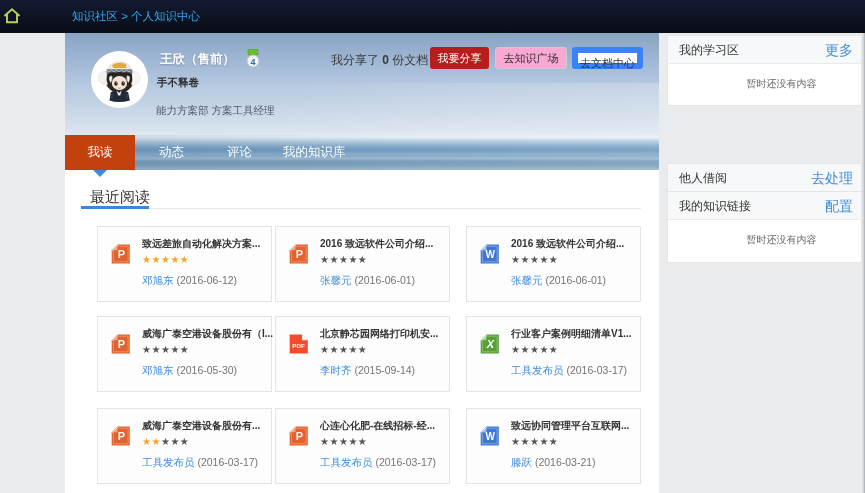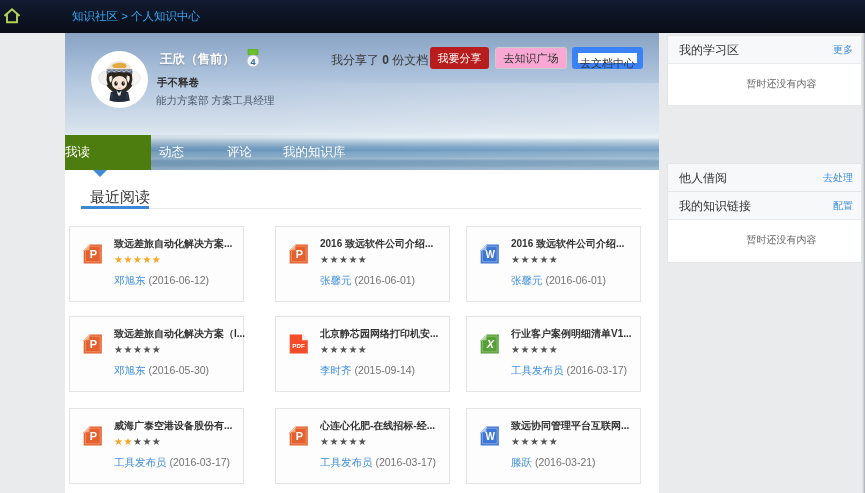--- a/index.html
+++ b/index.html
@@ -19,59 +19,59 @@
 #heroshine { left:0; top:118px; width:594px; height:19px;
   background:linear-gradient(180deg, rgba(255,255,255,0.05) 0 3px, rgba(20,60,100,0.04) 5px 7px, rgba(255,255,255,0.06) 9px 11px, rgba(20,60,100,0.04) 13px 15px, rgba(255,255,255,0.05) 17px 19px);}
 
 
 #avatar { left:26px; top:18px; width:57px; height:57px; }
 
 
 #name { left:95px; top:18px; font-size:12.5px; font-weight:bold; color:#fff; text-shadow:0 1px 2px rgba(0,0,0,0.25); }
 #badge { left:181px; top:16px; }
 #motto { left:92px; top:43px; font-size:10.5px; line-height:13px; font-weight:bold; color:#2f2f2f; }
-#dept { left:91px; top:61px; font-size:10.5px; line-height:13px; color:#4c5a6a; }
+#dept { left:91px; top:71px; font-size:10.5px; line-height:13px; color:#4c5a6a; }
 
 
 #sharetxt { left:266px; top:19px; font-size:12px; line-height:16px; color:#3a3a3a; }
 .btn { top:14px; height:22px; line-height:20px; font-size:11px; text-align:center; border-radius:3px; }
 #btn1 { left:365px; width:59px; background:#b91c1c; color:#fff; line-height:22px; }
 #btn2 { left:430px; width:72px; background:#f9a8d4; border:1px solid #ccc; color:#333; }
 #btn3 { left:507px; width:71px; background:#fff; border:6px solid #3b82f6; color:#333; }
 
 
 #tabs { left:0; top:102px; width:594px; height:35px; }
 .tab { top:0; height:35px; line-height:35px; color:#fff; font-size:12.5px; }
-#tab1 { left:0; width:86px; background:#4d7c0f; }
+#tab1 { left:0; width:70px; background:#c2410c; text-align:center; }
 #tab1tri { left:28px; top:137px; width:0; height:0; border-left:7px solid transparent; border-right:7px solid transparent; border-top:7px solid #4289d9; }
 #tab2 { left:94px; }
 #tab3 { left:162px; }
 #tab4 { left:218px; }
 
 
 #rtitle { left:25px; top:156px; font-size:15px; line-height:15px; color:#333; }
 #grayline { left:16px; top:175px; width:560px; height:1px; background:#e7e7e7; }
 #blueline { left:16px; top:173px; width:68px; height:3px; background:#3d87d8; }
 
 
 .card { width:175px; height:76px; background:#fdfdfd; border:1px solid #e4e4e4; }
 .r1 { top:193px; } .r2 { top:283px; } .r3 { top:375px; }
-.c1 { left:4px; } .c2 { left:210px; } .c3 { left:401px; }
+.c1 { left:32px; } .c2 { left:210px; } .c3 { left:401px; }
 .ico { left:13px; top:17px; width:19.5px; height:20px; }
 .ttl { left:44px; top:10px; width:131px; font-size:10px; line-height:13px; font-weight:bold; color:#333; white-space:nowrap; overflow:hidden; }
 .stars { left:44px; top:27px; font-size:10px; line-height:12px; letter-spacing:0.5px; color:#545454; }
 .stars b { color:#f6a623; font-weight:normal; }
 .auth { left:44px; top:46px; font-size:10.5px; line-height:14px; color:#737373; white-space:nowrap; }
 .auth a { color:#3e8ddd; text-decoration:none; }
 
 
 .panel { left:667px; width:195px; background:#fff; border:1px solid #e3e5e7; }
 .phead { left:0; top:0; right:0; height:28px; background:#f7f8f9; border-bottom:1px solid #e8eaec; }
 .ptitle { left:11px; top:0; height:28px; line-height:28px; font-size:12px; color:#333; }
-.plink { right:8px; top:0; height:28px; line-height:28px; font-size:10px; color:#3e8ddd; }
+.plink { right:8px; top:0; height:28px; line-height:28px; font-size:14px; color:#3e8ddd; }
 .pbody { left:0; right:0; font-size:10px; color:#666; text-align:center;padding-left:34px; }
 </style>
 </head>
 <body>
 <div id="topbar" class="abs"></div>
 <svg id="homeico" class="abs" width="16" height="16" viewBox="0 0 16 16">
     <path d="M1.2 7.3 L8 1.3 L14.8 7.3 M3 6.6 L3 14.2 L13 14.2 L13 6.6" fill="none" stroke="#b5d156" stroke-width="1.9" stroke-linecap="square"></path>
   </svg>
 <div id="crumb" class="abs">知识社区 &gt; 个人知识中心</div>
 
@@ -183,21 +183,21 @@
         <use href="#i-word"></use>
       </svg>
     <div class="abs ttl">2016 致远软件公司介绍...</div>
     <div class="abs stars">★★★★★</div>
     <div class="abs auth"><a>张馨元</a> (2016-06-01)</div>
   </div>
   <div class="abs card r2 c1">
     <svg class="abs ico" viewBox="0 0 20 21">
         <use href="#i-ppt"></use>
       </svg>
-    <div class="abs ttl">致远差旅自动化解决方案（I...</div>
+    <div class="abs ttl">威海广泰空港设备股份有（I...</div>
     <div class="abs stars">★★★★★</div>
     <div class="abs auth"><a>邓旭东</a> (2016-05-30)</div>
   </div>
   <div class="abs card r2 c2">
     <svg class="abs ico" viewBox="0 0 20 21">
         <use href="#i-pdf"></use>
       </svg>
     <div class="abs ttl">北京静芯园网络打印机安...</div>
     <div class="abs stars">★★★★★</div>
     <div class="abs auth"><a>李时齐</a> (2015-09-14)</div>

